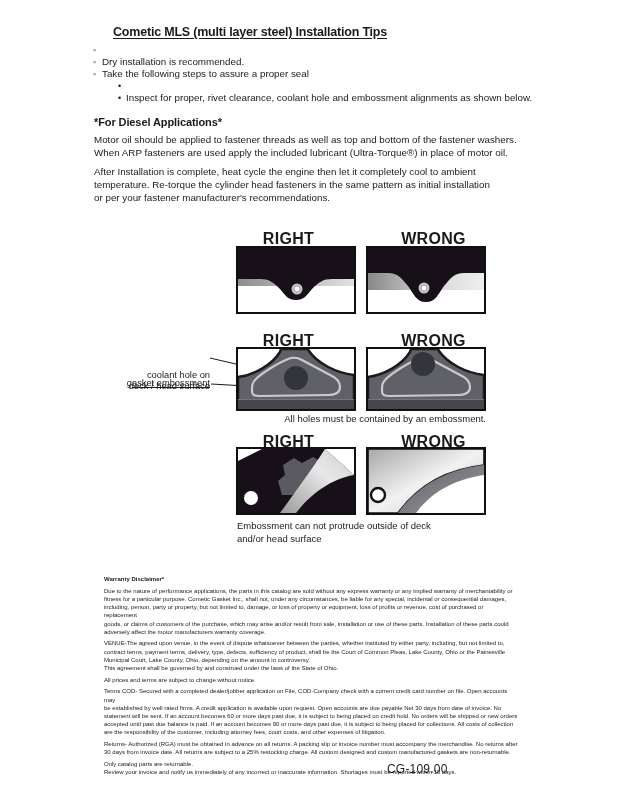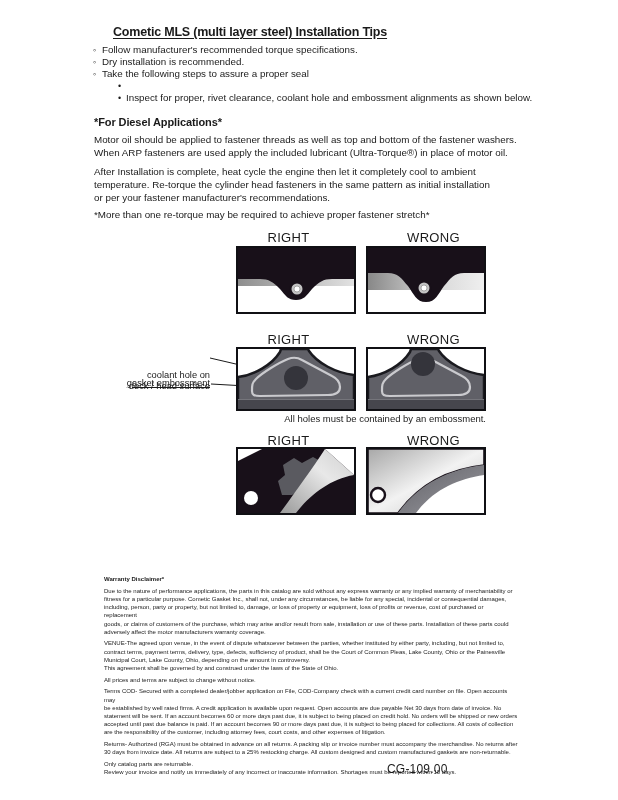--- a/index.html
+++ b/index.html
@@ -13,21 +13,21 @@
     letter-spacing:-0.2px; text-decoration:underline; text-underline-offset:2px;
   }
   .bullets { left:93px; top:44px; font-size:9.8px; line-height:12px; }
   .brow { display:flex; align-items:flex-start; }
   .bdot { width:9px; flex:0 0 9px; font-size:9px; }
   .brow.sub { margin-left:25px; }
   .brow.sub .bdot { width:8px; flex:0 0 8px; }
   .sect-h { left:94px; top:116px; font-size:11px; font-weight:bold; letter-spacing:-0.1px; }
   .para { font-size:9.8px; line-height:12.8px; white-space:pre-line; width:470px; }
   .rwrow { left:236px; width:250px; display:flex; justify-content:space-between;
-           font-size:13px; font-weight:normal; letter-spacing:0.3px;gap:40px; }
+           font-size:16px; font-weight:bold; letter-spacing:0.3px;gap:40px; }
   .rwcell { width:120px; text-align:center; }
   .pair { left:236px; display:flex; gap:10px; }
   .panel { border:2px solid #101014; width:116px; background:#fff; }
   .panel svg { display:block; }
   .cap { font-size:9.5px; line-height:13px; white-space:pre-line; }
   .cap-center { width:250px; text-align:right; }
   .callout { font-size:9.3px; line-height:10.8px; text-align:right; }
   .legal { left:104px; top:575px; width:414px; font-size:6px; line-height:8.2px; color:#222; }
   .legal .lh { font-weight:bold; margin:0 0 3.5px 0; }
   .legal p { margin:0 0 3.5px 0; white-space:pre-line; }
@@ -36,21 +36,20 @@
 </head>
 <body>
 
 <div class="page">
 
   <div class="abs title">Cometic MLS (multi layer steel) Installation Tips</div>
 
   <div class="abs bullets">
     <div class="brow">
       <span class="bdot">◦</span>
-      <span>Follow manufacturer's recommended torque specifications.</span>
     </div>
     <div class="brow">
       <span class="bdot">◦</span>
       <span>Dry installation is recommended.</span>
     </div>
     <div class="brow">
       <span class="bdot">◦</span>
       <span>Take the following steps to assure a proper seal</span>
     </div>
     <div class="brow sub">
@@ -61,21 +60,20 @@
       <span>Inspect for proper, rivet clearance, coolant hole and embossment alignments as shown below.</span>
     </div>
   </div>
 
   <div class="abs sect-h">*For Diesel Applications*</div>
   <div class="abs para" style="left:94px; top:134px;">Motor oil should be applied to fastener threads as well as top and bottom of the fastener washers.
 When ARP fasteners are used apply the included lubricant (Ultra-Torque®) in place of motor oil.</div>
   <div class="abs para" style="left:94px; top:166px;">After Installation is complete, heat cycle the engine then let it completely cool to ambient
 temperature. Re-torque the cylinder head fasteners in the same pattern as initial installation
 or per your fastener manufacturer's recommendations.</div>
-  <div class="abs para" style="left:94px; top:209px;">*More than one re-torque may be required to achieve proper fastener stretch*</div>
 
   <div class="abs rwrow" style="top:230px;">
     <div class="rwcell">RIGHT</div>
     <div class="rwcell">WRONG</div>
   </div>
   <div class="abs pair" style="top:246px;">
     <div class="panel">
       <svg width="116" height="64" viewBox="0 0 116 64">
         <defs>
           <linearGradient id="g1r" x1="0" y1="0" x2="1" y2="0">
@@ -182,20 +180,22 @@
               <stop offset="1" stop-color="#9a9aa0"></stop>
           </linearGradient>
         </defs>
         <rect x="0" y="0" width="116" height="64" fill="#ffffff"></rect>
         <path d="M0,0 H116 V16 C80,20 50,36 30,64 L0,64 Z" fill="url(#g3w)" stroke="#181019" stroke-width="1.6"></path>
         <path d="M116,16 C80,20 50,36 30,64 L48,64 C66,40 90,30 116,26 Z" fill="url(#g3wd)"></path>
         <circle cx="10" cy="46" r="7" fill="#ffffff" stroke="#181019" stroke-width="2.4"></circle>
       </svg>
     </div>
   </div>
+  <div class="abs cap" style="left:237px; top:519px;">Embossment can not protrude outside of deck
+and/or head surface</div>
 
   <div class="abs legal">
     <div class="lh">Warranty Disclaimer*</div>
     <p>Due to the nature of performance applications, the parts in this catalog are sold without any express warranty or any implied warranty of merchantability or
 fitness for a particular purpose.  Cometic Gasket Inc., shall not, under any circumstances, be liable for any special, incidental or consequential damages,
 including, person, party or property, but not limited to, damage, or loss of property or equipment, loss of profits or revenue, cost of purchased or replacement
 goods, or claims of customers of the purchase, which may arise and/or result from sale, installation or use of these parts.  Installation of these parts could
 adversely affect the motor manufacturers warranty coverage.</p>
     <p>VENUE-The agreed upon venue, in the event of dispute whatsoever between the parties, whether instituted by either party, including, but not limited to,
 contract terms, payment terms, delivery, type, defects, sufficiency of product, shall be the Court of Common Pleas, Lake County, Ohio or the Painesville

